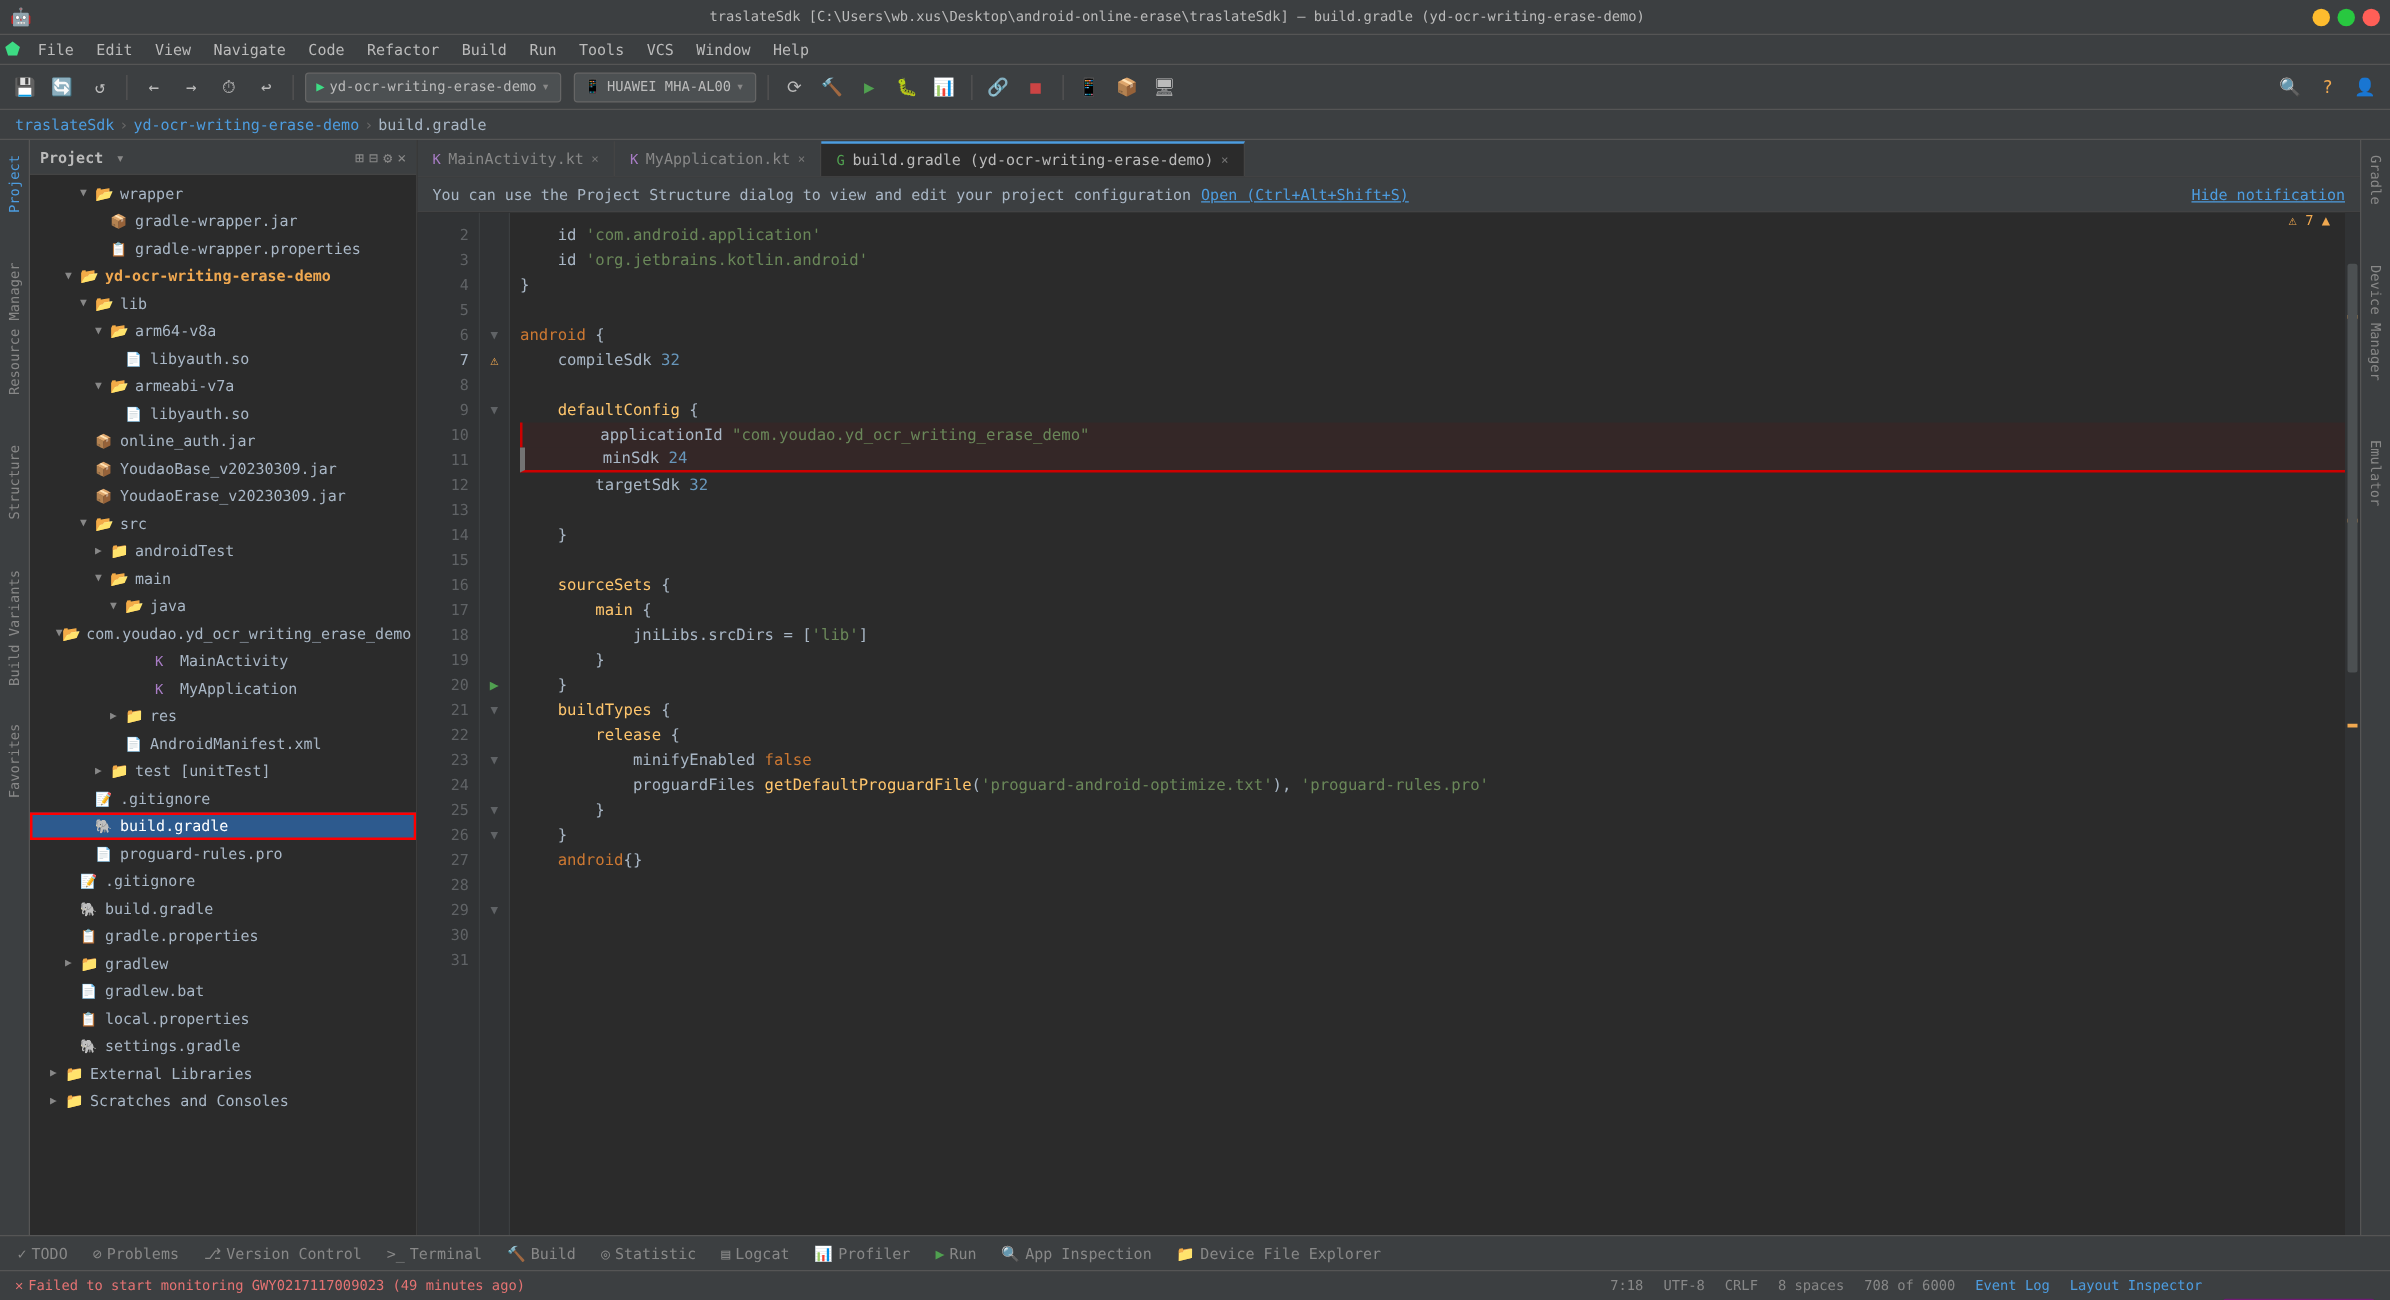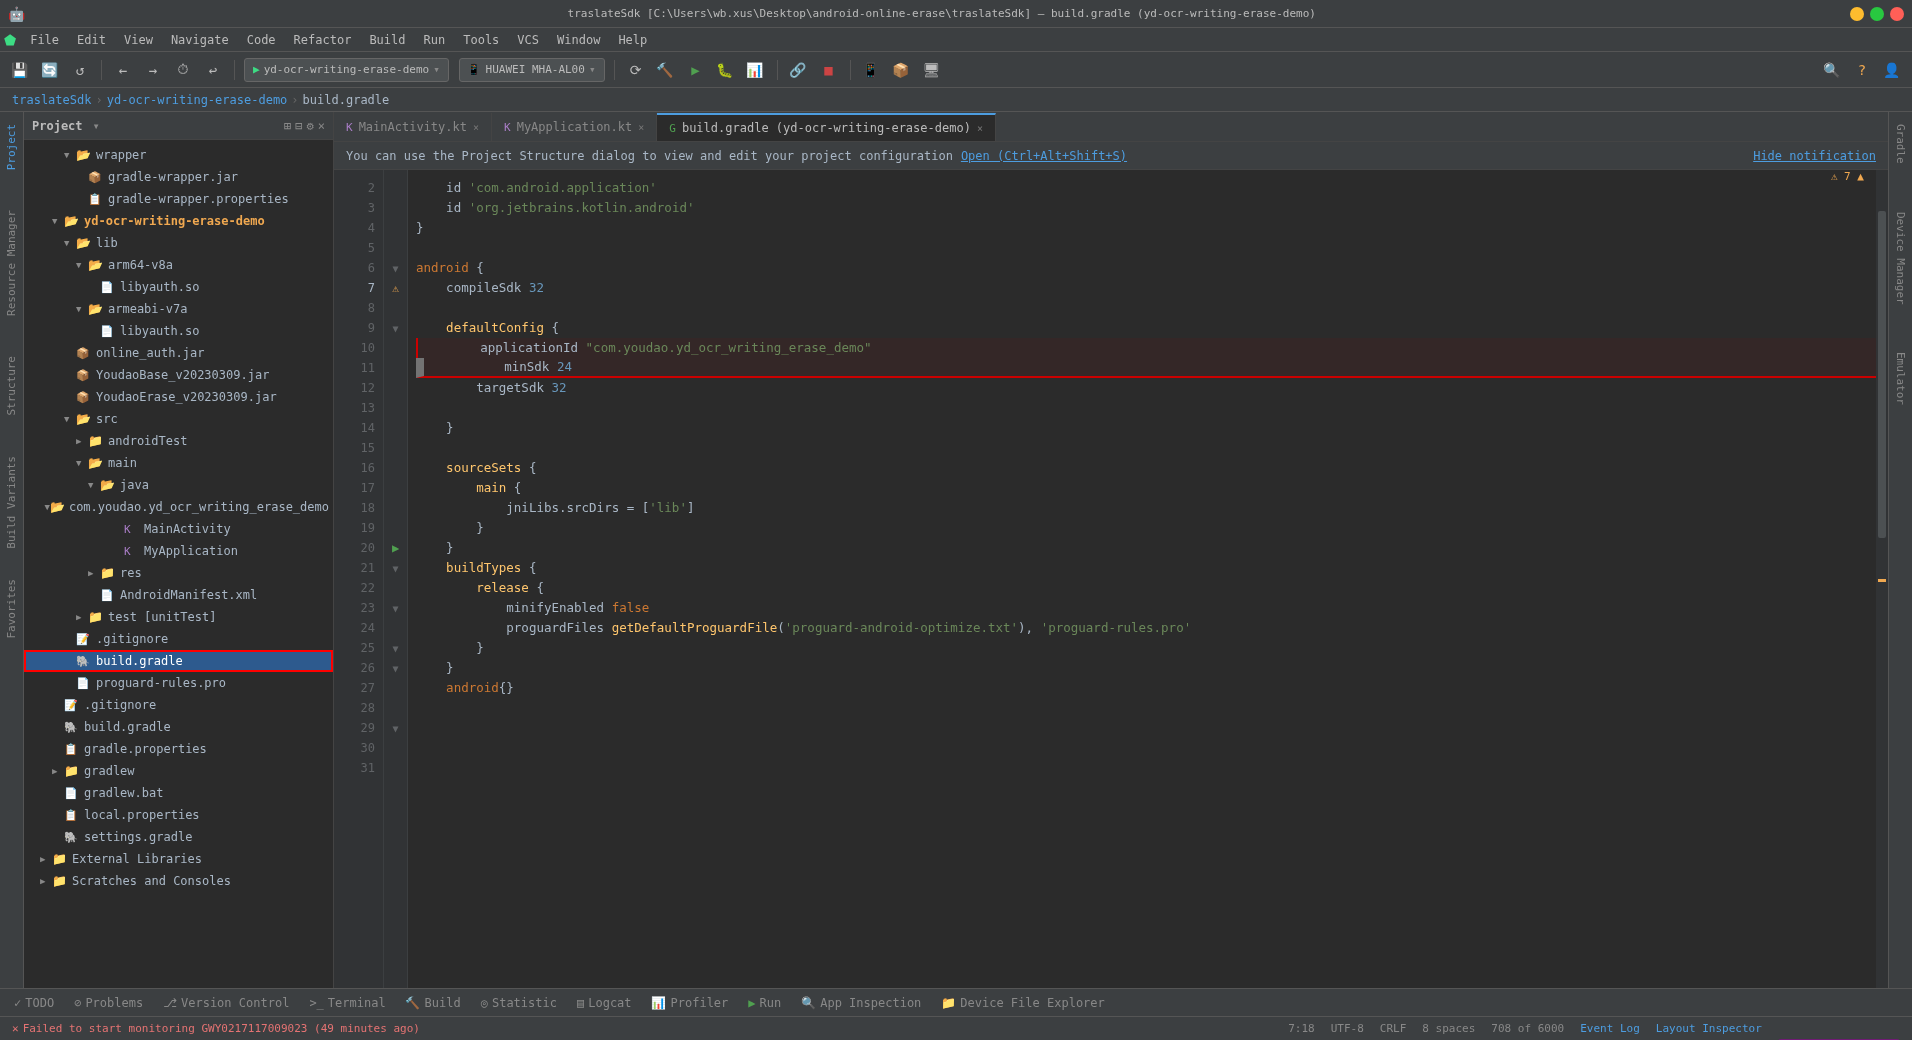--- a/index.html
+++ b/index.html
@@ -248,21 +248,21 @@
       overflow: auto;
       position: relative;
     }
     .code-line {
       height: 20px;
       line-height: 20px;
       white-space: pre;
       font-size: 12.5px;
       font-family: 'Consolas', 'Monaco', monospace;
       display: flex;
-      align-items: center;
+      align-items: flex-end;
     }
 
     
     .kw { color: #cc7832; }
     .str { color: #6a8759; }
     .num { color: #6897bb; }
     .cmt { color: #808080; }
     .fn { color: #ffc66d; }
     .var { color: #a9b7c6; }
     .bracket { color: #a9b7c6; }
@@ -785,21 +785,21 @@
           <span class="var">    compileSdk </span><span class="num">32</span>
         </div>
         <div class="code-line">&nbsp;</div>
         <div class="code-line">
           <span class="var">    </span><span class="fn">defaultConfig</span><span class="var"> </span><span class="bracket">{</span>
         </div>
 
         <div class="code-line" style="background:rgba(180,0,0,0.07);border-left:2px solid #cc0000;padding-left:2px;">
           <span class="var">        applicationId </span><span class="str">"com.youdao.yd_ocr_writing_erase_demo"</span>
         </div>
-        <div class="code-line" style="background:rgba(180,0,0,0.07);border-left:8px solid #737373;border-bottom:2px solid #cc0000;padding-left:20px;">
+        <div class="code-line" style="background:rgba(180,0,0,0.07);border-left:4px solid #737373;border-bottom:2px solid #cc0000;padding-left:2px;">
           <span class="var">        minSdk </span><span class="num">24</span>
         </div>
         <div class="code-line">
           <span class="var">        targetSdk </span><span class="num">32</span>
         </div>
         <div class="code-line">&nbsp;</div>
         <div class="code-line">
           <span class="var">    </span><span class="bracket">}</span>
         </div>
         <div class="code-line">&nbsp;</div>

